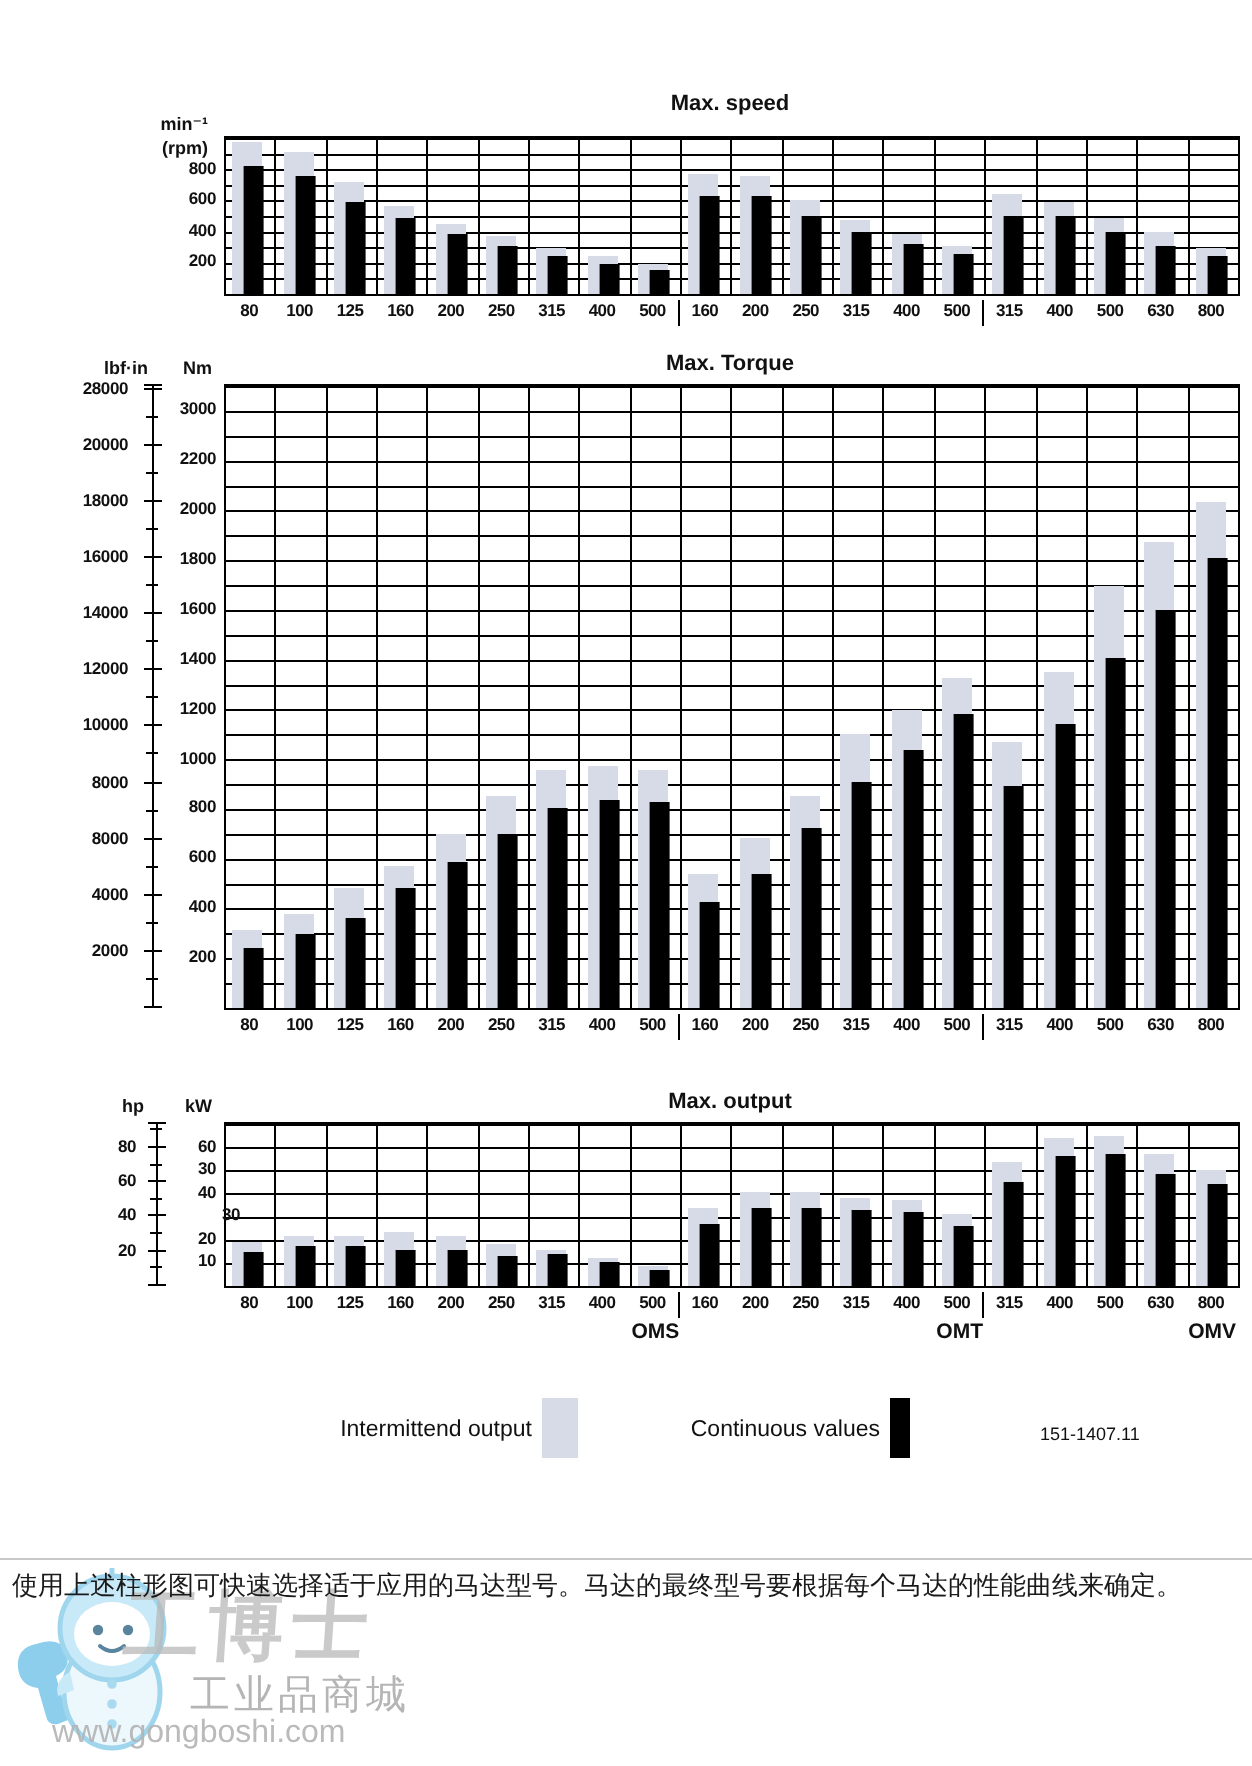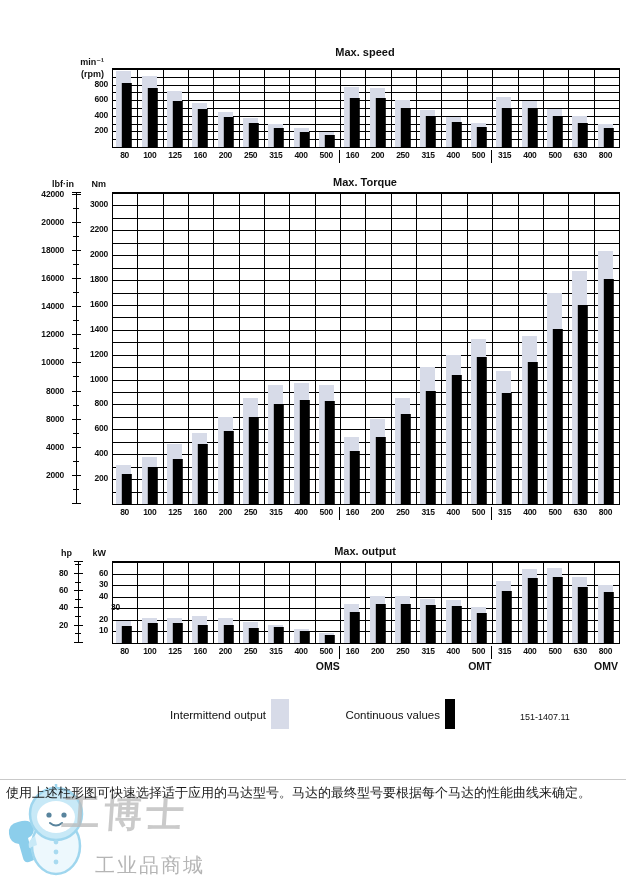--- a/index.html
+++ b/index.html
@@ -20,21 +20,21 @@
   .glabel{position:absolute;font-size:10.5px;font-weight:600;text-align:right;color:#111;}
   .lg-label{position:absolute;font-size:11.5px;color:#111;text-align:right;}
   .swatch{position:absolute;}
   .doc-number{position:absolute;font-size:9px;color:#111;text-align:left;}
   .footer-rule{position:absolute;left:0;top:779px;width:626px;border-top:1px solid #c9c9c9;}
   .footer-text{position:absolute;left:6px;top:783px;width:612px;margin:0;font-size:13px;line-height:1.55;
                color:#1a1a1a;z-index:3;font-family:"Liberation Sans","DejaVu Sans",sans-serif;}
   .watermark{position:absolute;left:0;top:782px;width:320px;height:100px;z-index:1;}
   .wm-brand{position:absolute;left:62px;top:6px;font-size:38px;font-weight:700;color:#b9b9b9;
             transform:skewX(-4deg);letter-spacing:4px;opacity:.75;}
-  .wm-tagline{position:absolute;left:95px;top:52px;font-size:20px;color:#a9a9a9;letter-spacing:2px;opacity:.85;margin-top:18px;}
+  .wm-tagline{position:absolute;left:95px;top:52px;font-size:20px;color:#a9a9a9;letter-spacing:2px;opacity:.85;}
   .wm-url{position:absolute;left:26px;top:76px;font-size:16px;color:#b3b3b3;opacity:.9;}
   .wm-mascot{position:absolute;left:4px;top:2px;}
 </style>
 </head>
 <body>
 
 <div class="page">
 
   <div id="charts">
       <div class="ctitle" style="left: 112px; top: 46px; width: 506px;">Max. speed</div>
@@ -295,21 +295,21 @@
       <div class="rtick" style="left: 72px; top: 278.085px; width: 9px; height: 1px;"></div>
       <div class="rlab" style="left: 16px; width: 48px; top: 273.085px;">16000</div>
       <div class="rtick" style="left: 73px; top: 264.028px; width: 6px; height: 1px;"></div>
       <div class="rtick" style="left: 72px; top: 249.97px; width: 9px; height: 1px;"></div>
       <div class="rlab" style="left: 16px; width: 48px; top: 244.97px;">18000</div>
       <div class="rtick" style="left: 73px; top: 235.913px; width: 6px; height: 1px;"></div>
       <div class="rtick" style="left: 72px; top: 221.856px; width: 9px; height: 1px;"></div>
       <div class="rlab" style="left: 16px; width: 48px; top: 216.856px;">20000</div>
       <div class="rtick" style="left: 73px; top: 207.799px; width: 6px; height: 1px;"></div>
       <div class="rtick" style="left: 72px; top: 193.742px; width: 9px; height: 1px;"></div>
-      <div class="rlab" style="left: 16px; width: 48px; top: 188.742px;">42000</div>
+      <div class="rlab" style="left: 16px; width: 48px; top: 188.742px;">28000</div>
       <div class="ctitle" style="left: 112px; top: 545px; width: 506px;">Max. output</div>
       <div class="plot" style="left: 112px; top: 561px; width: 506px; height: 81px; background-image: repeating-linear-gradient(to top, transparent 0px, transparent 10.5714px, rgb(0, 0, 0) 10.5714px, rgb(0, 0, 0) 11.5714px);">
         <div class="cell">
           <div class="gbar" style="left: 50%; transform: translateX(-60%); width: 15px; background: rgb(215, 219, 232); height: 21.9857px;"></div>
           <div class="kbar" style="left: 50%; transform: translateX(-32%); width: 10px; background: rgb(0, 0, 0); height: 17.3571px;"></div>
         </div>
         <div class="cell">
           <div class="gbar" style="left: 50%; transform: translateX(-60%); width: 15px; background: rgb(215, 219, 232); height: 25.4571px;"></div>
           <div class="kbar" style="left: 50%; transform: translateX(-32%); width: 10px; background: rgb(0, 0, 0); height: 19.6714px;"></div>
         </div>
@@ -457,17 +457,18 @@
         <path d="M46 39 q6 5 12 0" fill="none" stroke="#3b6f8c" stroke-width="2" stroke-linecap="round"></path>
         <line x1="52" y1="4" x2="52" y2="0" stroke="#8fd0ec" stroke-width="2.5"></line>
         <circle cx="52" cy="58" r="2.4" fill="#9ad4ee"></circle>
         <circle cx="52" cy="68" r="2.4" fill="#9ad4ee"></circle>
         <circle cx="52" cy="78" r="2.4" fill="#9ad4ee"></circle>
         <path d="M31 52 q-8 4 -6 12 l8 -3 z" fill="#bfe6f6"></path>
       </g>
     </svg>
     <span class="wm-brand">工博士</span>
     <span class="wm-tagline">工业品商城</span>
+    <span class="wm-url">www.gongboshi.com</span>
   </div>
 
   <p class="footer-text">使用上述柱形图可快速选择适于应用的马达型号。马达的最终型号要根据每个马达的性能曲线来确定。</p>
 
 </div>
 
 </body></html>

